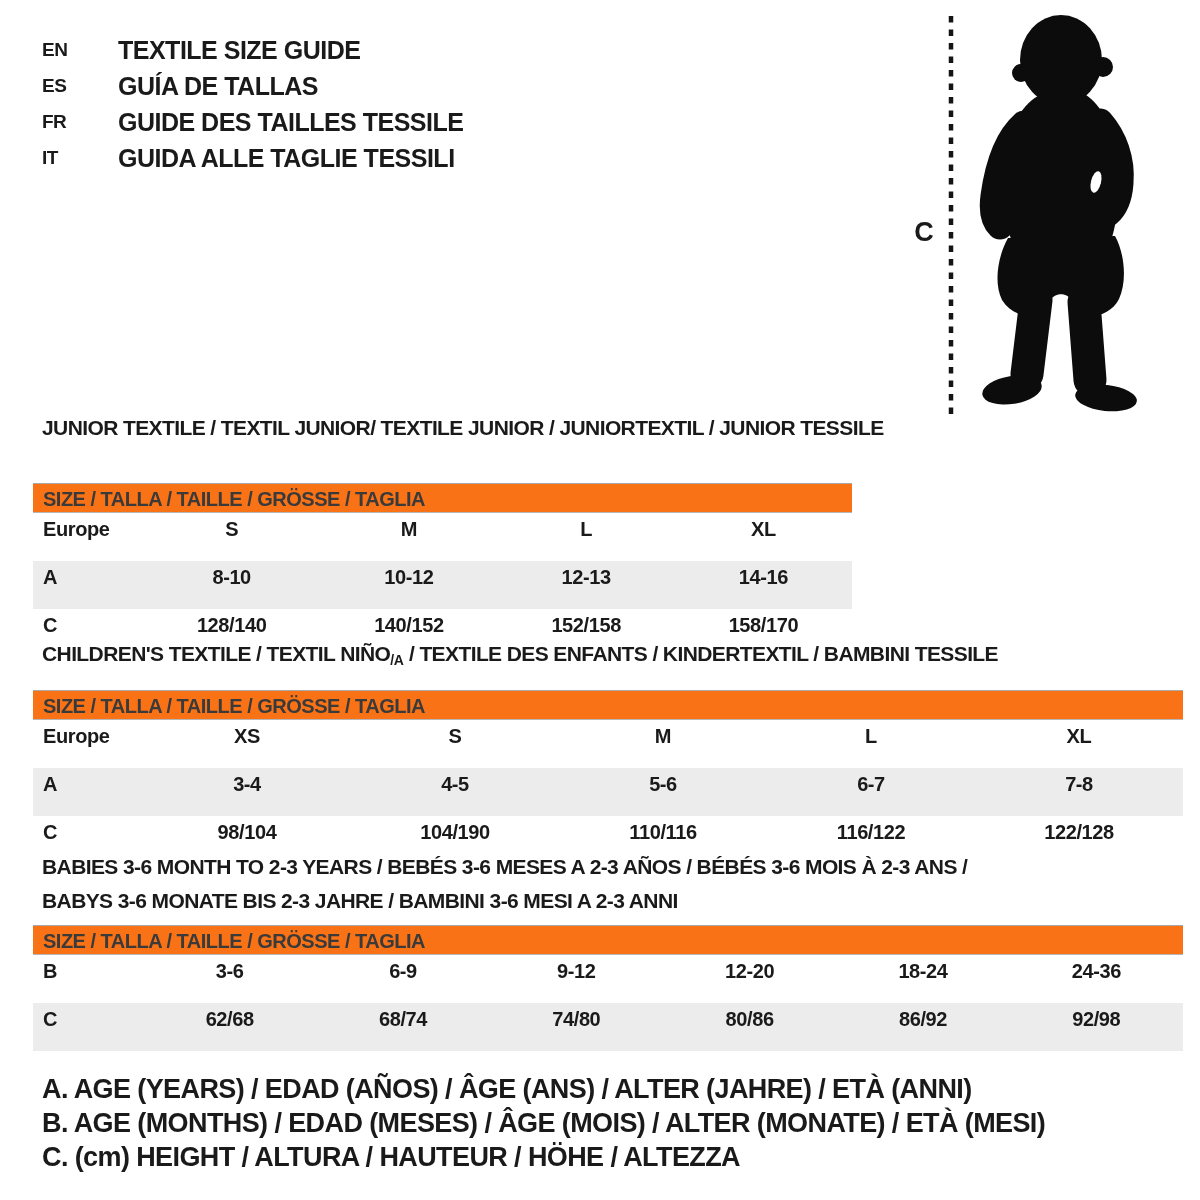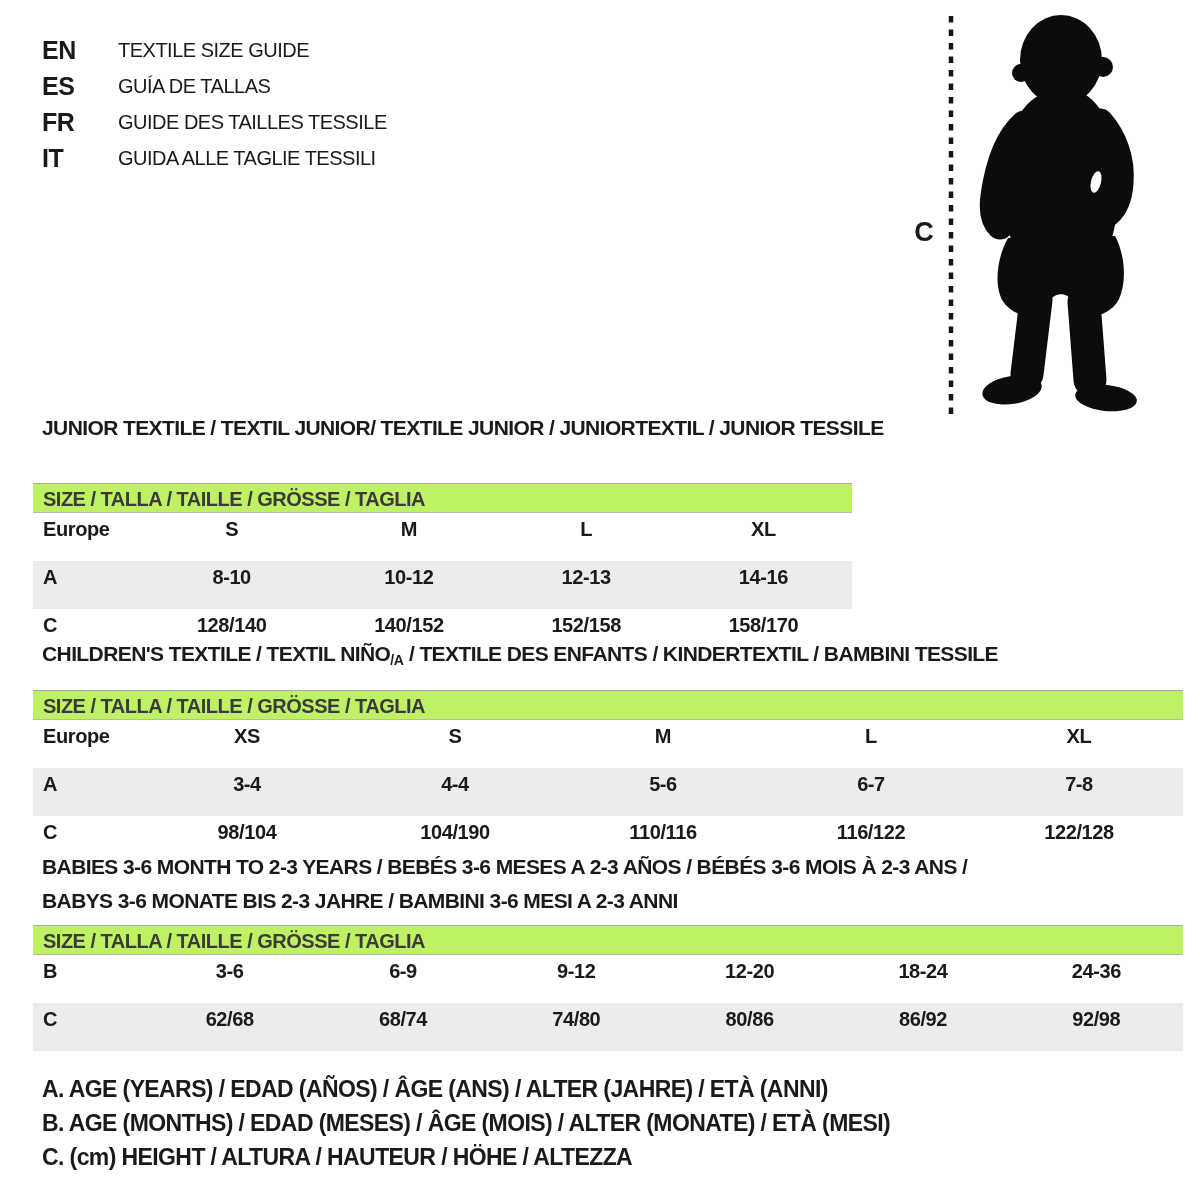--- a/index.html
+++ b/index.html
@@ -7,45 +7,45 @@
     position:relative;
     width:1200px;height:1200px;
     background:#ffffff;
     font-family:"Liberation Sans","DejaVu Sans",sans-serif;
     color:#1a1a1a;
     overflow:hidden;
   }
   
   .lang-header{position:absolute;left:42px;top:32px;}
   .lang-row{display:flex;height:36px;line-height:36px;}
-  .lang-code{width:76px;font-weight:bold;font-size:25px;letter-spacing:-0.5px;}
-  .lang-title{font-weight:normal;font-size:20px;letter-spacing:-0.5px;white-space:nowrap;}
+  .lang-code{width:76px;font-weight:bold;font-size:19px;letter-spacing:-0.5px;}
+  .lang-title{font-weight:bold;font-size:25px;letter-spacing:-0.5px;white-space:nowrap;}
   
   .figure-svg{position:absolute;left:900px;top:0;width:300px;height:440px;}
   .measure-label{position:absolute;left:912px;top:217px;width:24px;text-align:center;
     font-weight:bold;font-size:27px;}
   
   .sec-heading{position:absolute;left:42px;font-weight:bold;font-size:21px;
     letter-spacing:-0.6px;white-space:nowrap;}
   .sec-heading .sub{font-size:14px;vertical-align:-4px;letter-spacing:-0.3px;}
   .two-line div{height:34px;line-height:34px;}
   
   .size-table{position:absolute;left:33px;}
-  .size-bar{height:30px;line-height:30px;background:#bef264;
+  .size-bar{height:30px;line-height:30px;background:#f97316;
     border-top:1px solid #a9a9a9;border-bottom:1px solid #b7b7b7;
     padding-left:10px;font-weight:bold;font-size:20px;letter-spacing:-0.5px;
     color:#3a3a3a;box-sizing:border-box;}
   .trow{display:flex;height:48px;line-height:32px;font-size:20px;
     font-weight:bold;letter-spacing:-0.4px;}
   .trow.shade{background:#ececec;}
   .tlabel{width:110px;padding-left:10px;box-sizing:border-box;text-align:left;}
   .tcell{flex:1;text-align:center;}
   
   .footer-legend{position:absolute;left:42px;top:1072px;}
-  .footer-legend div{height:34px;line-height:34px;font-weight:bold;font-size:23px;
+  .footer-legend div{height:34px;line-height:34px;font-weight:bold;font-size:27px;
     letter-spacing:-0.6px;white-space:nowrap;}
 </style>
 </head>
 <body>
 
 <div class="canvas">
 
   <div class="lang-header">
     <div class="lang-row">
       <span class="lang-code">EN</span>
@@ -122,21 +122,21 @@
       <span class="tlabel">Europe</span>
       <span class="tcell">XS</span>
       <span class="tcell">S</span>
       <span class="tcell">M</span>
       <span class="tcell">L</span>
       <span class="tcell">XL</span>
     </div>
     <div class="trow shade">
       <span class="tlabel">A</span>
       <span class="tcell">3-4</span>
-      <span class="tcell">4-4</span>
+      <span class="tcell">4-5</span>
       <span class="tcell">5-6</span>
       <span class="tcell">6-7</span>
       <span class="tcell">7-8</span>
     </div>
     <div class="trow">
       <span class="tlabel">C</span>
       <span class="tcell">98/104</span>
       <span class="tcell">104/190</span>
       <span class="tcell">110/116</span>
       <span class="tcell">116/122</span>

